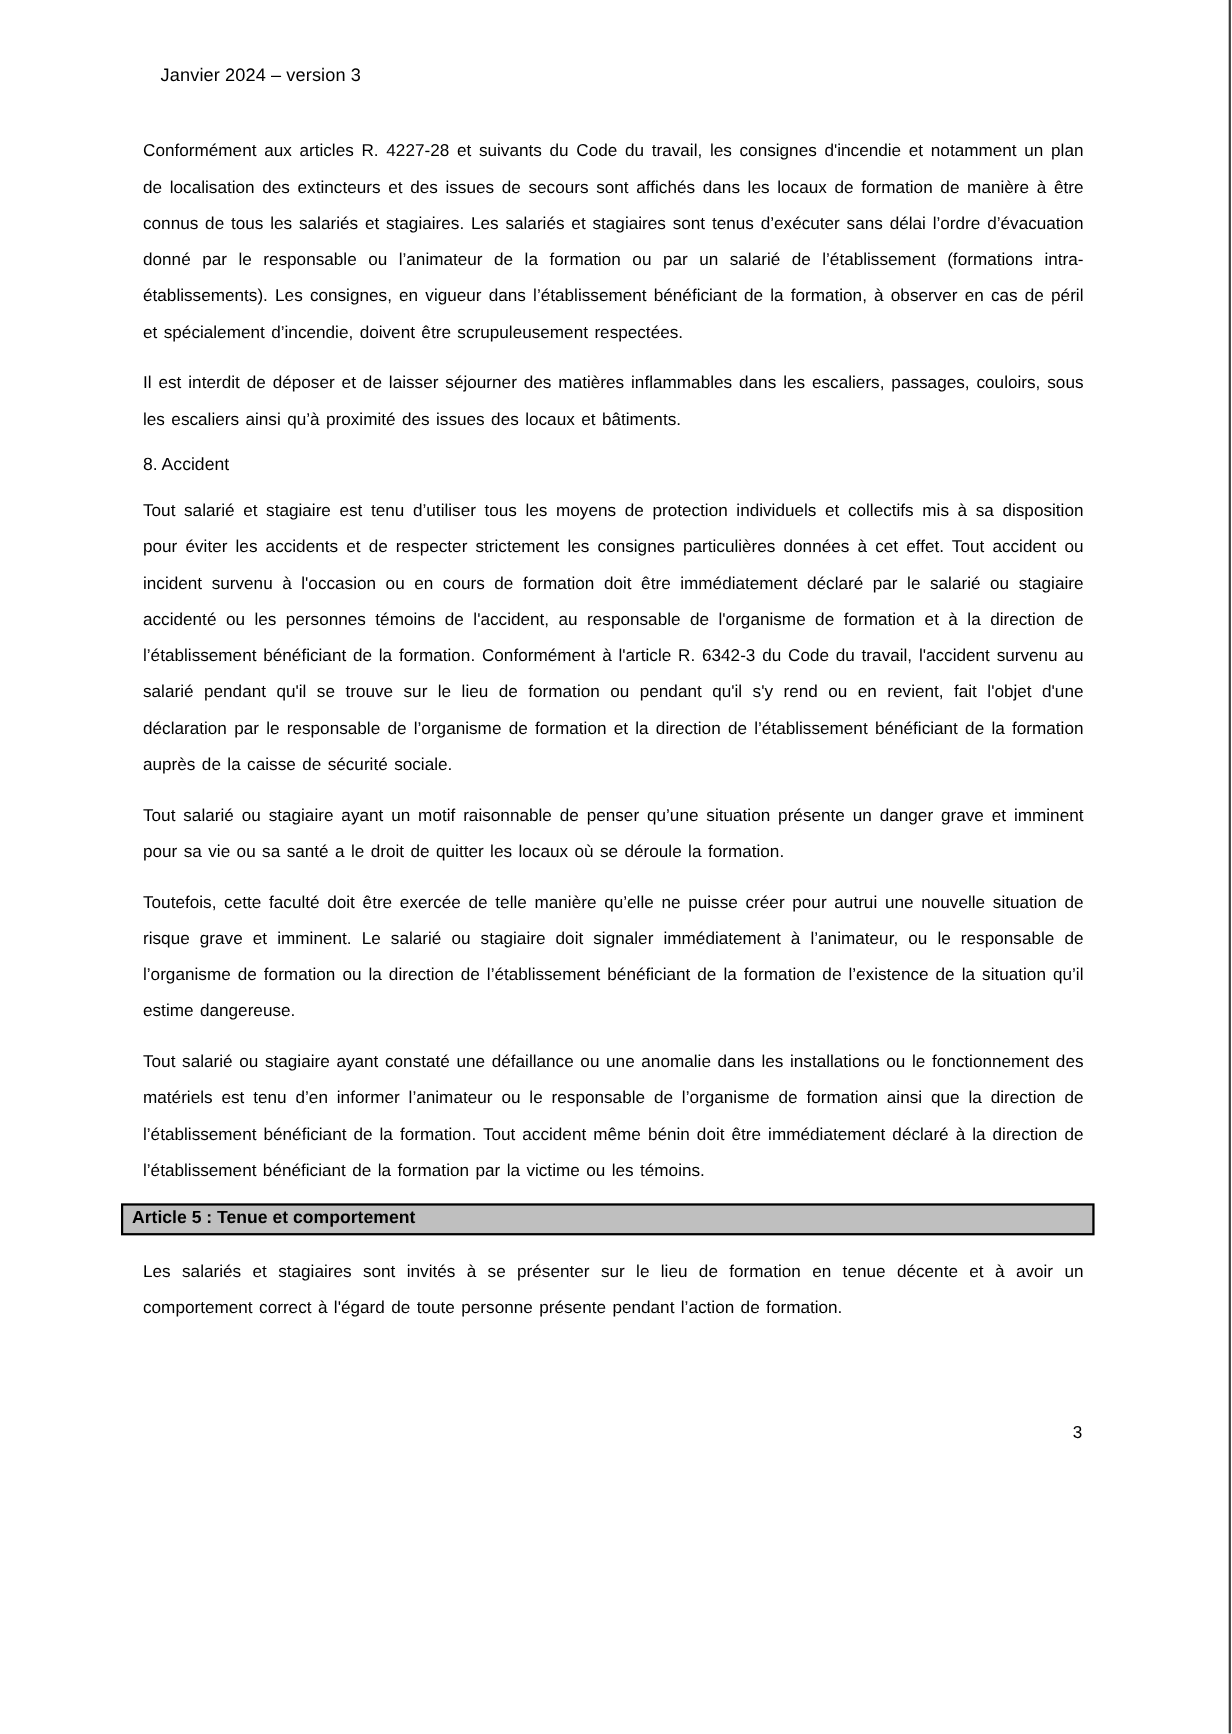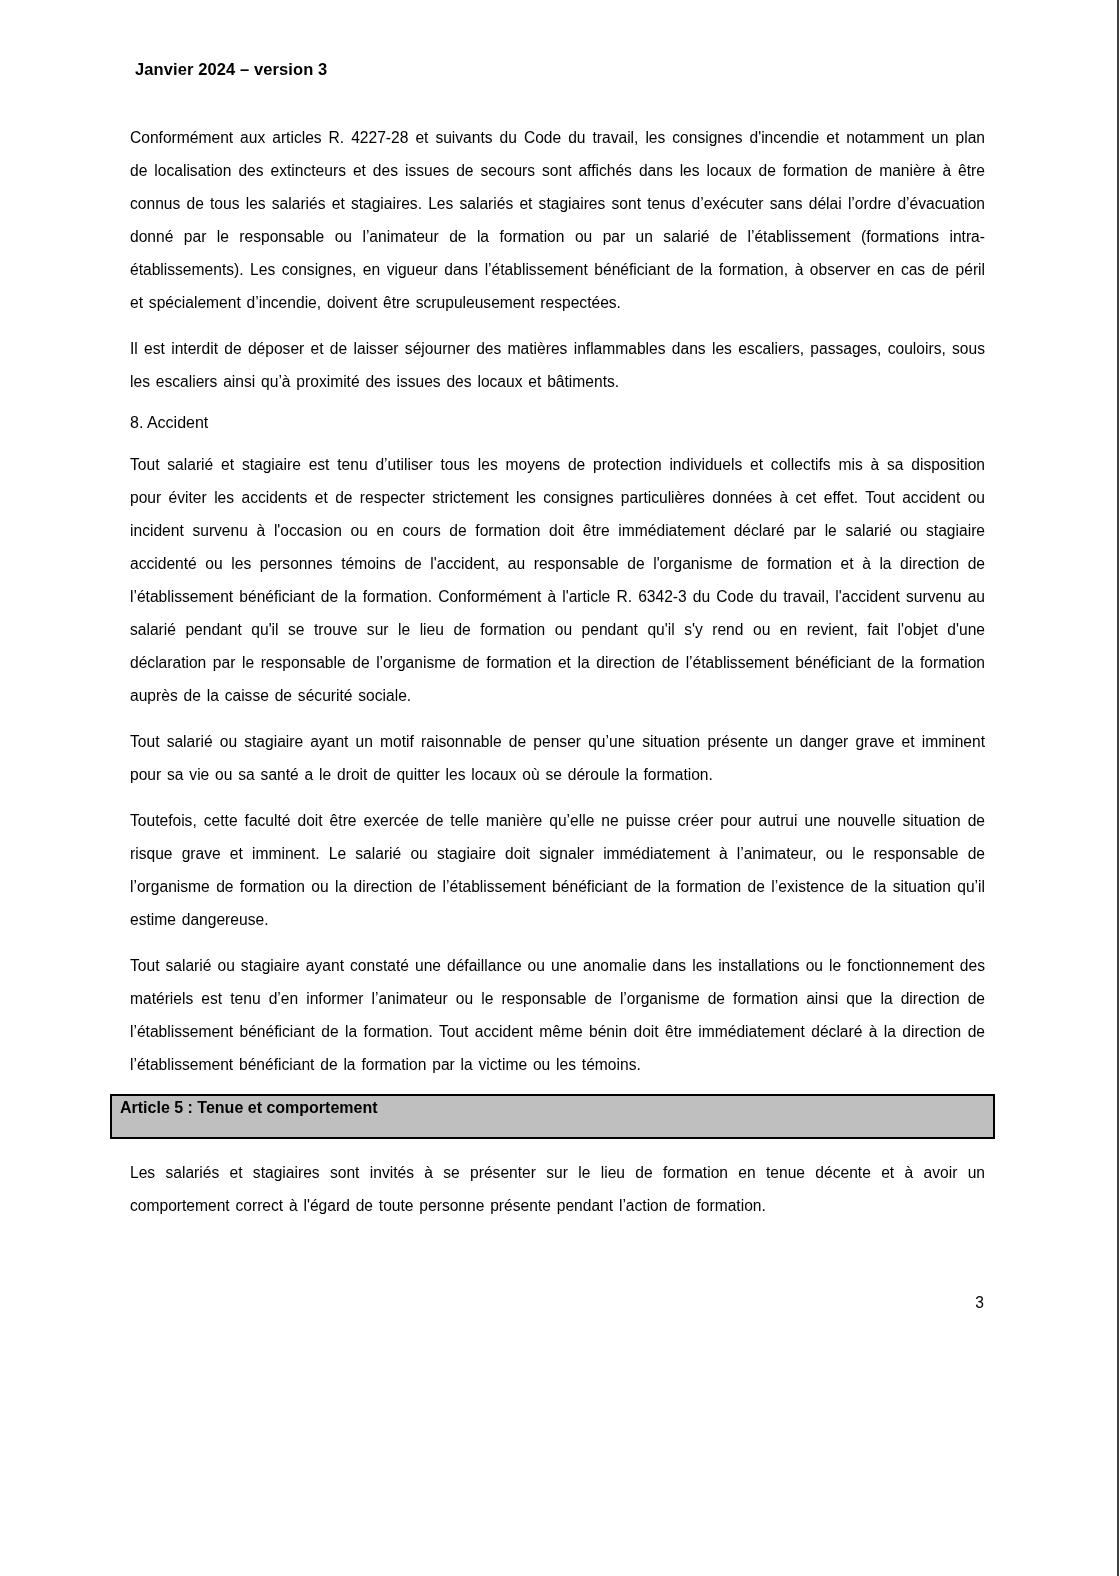--- a/index.html
+++ b/index.html
@@ -22,24 +22,24 @@
     width: 2px;
     height: 1576px;
     background: #3d3d3d;
   }
   .page {
     padding: 58px 135px 0 130px;
     box-sizing: border-box;
     width: 1120px;
   }
   .doc-header {
-    font-weight: bold;
+    font-weight: normal;
     font-size: 16.5px;
     line-height: 23px;
-    margin: 0 0 40px 5px;
+    margin: 0 0 40px 16px;
     letter-spacing: 0.1px;
   }
   .paragraph {
     font-size: 15.6px;
     line-height: 33px;
     text-align: justify;
     margin: 0 0 13px 0;
     word-spacing: 1.5px;
   }
   .heading {
@@ -50,21 +50,21 @@
   }
   .banner {
     font-weight: bold;
     font-size: 16px;
     line-height: 20px;
     background: #bfbfbf;
     border: 2px solid #000000;
     margin: 10px 0 17px -20px;
     width: calc(100% + 30px);
     box-sizing: border-box;
-    padding: 2px 8px 19px 8px;
+    padding: 2px 8px 3px 8px;
   }
   .page-number {
     position: absolute;
     top: 1291px;
     right: 136px;
     font-size: 15.6px;
     line-height: 23px;
   }
 </style>
 </head>

